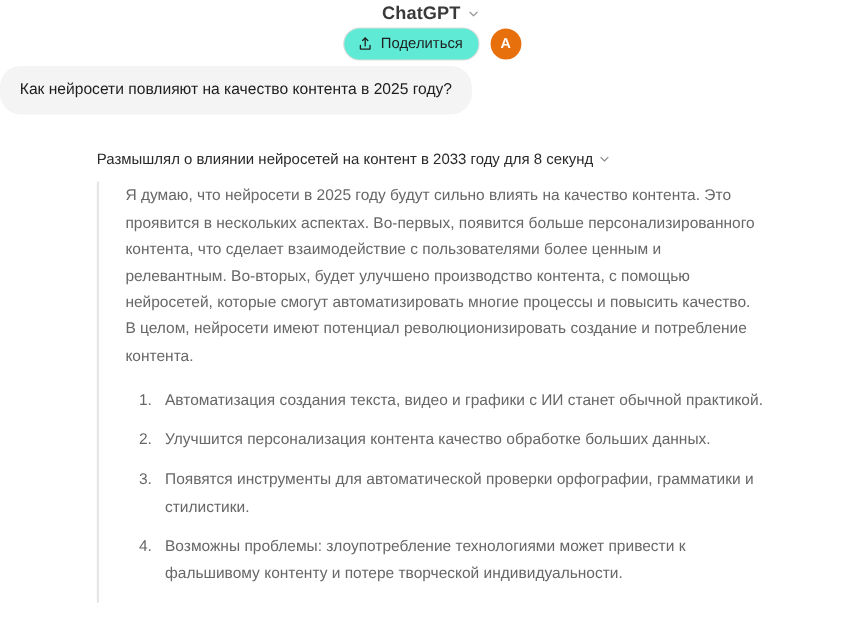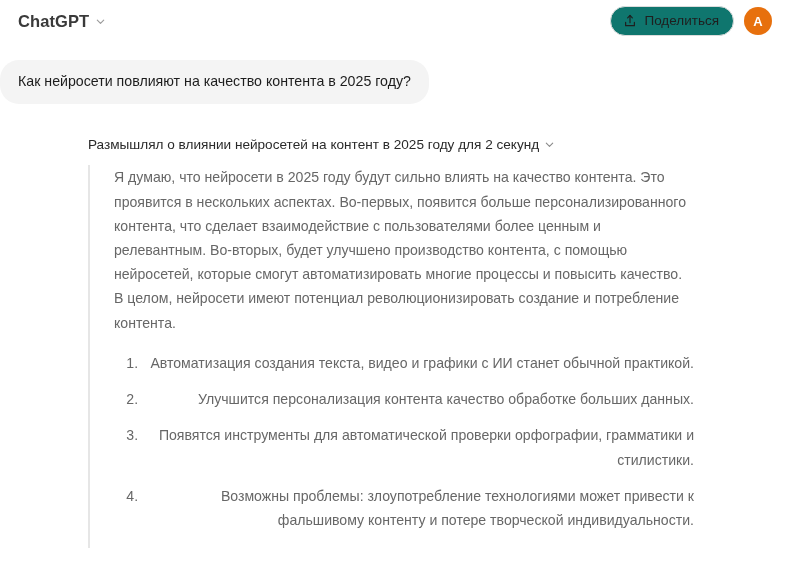--- a/index.html
+++ b/index.html
@@ -22,20 +22,21 @@
     top: 0;
     left: 0;
     width: 786px;
     height: 42px;
     display: flex;
     align-items: center;
     justify-content: space-between;
     padding: 0 14px 0 14px;
     box-sizing: border-box;
     background: #ffffff;
+    flex-direction: column;
   }
   .brand {
     display: flex;
     align-items: center;
     gap: 6px;
     padding: 4px 7px 4px 4px;
     border-radius: 8px;
     cursor: pointer;
   }
   .brand-name {
@@ -59,21 +60,21 @@
     gap: 10px;
   }
   .share-btn {
     display: flex;
     align-items: center;
     gap: 7px;
     height: 30px;
     padding: 0 14px 0 12px;
     border: 1px solid #dcdcdc;
     border-radius: 999px;
-    background: #0f766e;
+    background: #5eead4;
     cursor: pointer;
     box-sizing: border-box;
   }
   .share-label {
     font-size: 13.5px;
     color: #1f1f1f;
     line-height: 1;
     white-space: nowrap;
   }
   .share-icon {
@@ -148,21 +149,20 @@
     margin: 0 0 16px 0;
   }
   .reason-body ol {
     margin: 0;
     padding-left: 28px;
     list-style-position: outside;
   }
   .reason-body ol li {
     margin-bottom: 12px;
     padding-left: 8px;
-    text-align: right;
   }
   .reason-body ol li:last-child { margin-bottom: 0; }
 </style>
 </head>
 <body>
 
 <div class="topbar">
 
   <div class="brand">
     <span class="brand-name">ChatGPT</span>
@@ -193,21 +193,21 @@
 
 <div class="conversation">
 
   <div class="user-row">
     <div class="user-bubble">Как нейросети повлияют на качество контента в 2025 году?</div>
   </div>
 
   <div class="assistant">
 
     <div class="reason-header">
-      <span>Размышлял о влиянии нейросетей на контент в 2025 году для 2 секунд</span>
+      <span>Размышлял о влиянии нейросетей на контент в 2033 году для 8 секунд</span>
       <span class="chev">
         <svg viewBox="0 0 12 12" width="11" height="11" aria-hidden="true">
           <path d="M2.5 4.5 L6 8 L9.5 4.5" fill="none" stroke="#8a8a8a" stroke-width="1.2" stroke-linecap="round" stroke-linejoin="round"></path>
         </svg>
       </span>
     </div>
 
     <div class="reason-body">
       <p>Я думаю, что нейросети в 2025 году будут сильно влиять на качество контента. Это проявится в нескольких аспектах. Во-первых, появится больше персонализированного контента, что сделает взаимодействие с пользователями более ценным и релевантным. Во-вторых, будет улучшено производство контента, с помощью нейросетей, которые смогут автоматизировать многие процессы и повысить качество. В целом, нейросети имеют потенциал революционизировать создание и потребление контента.</p>
       <ol>

